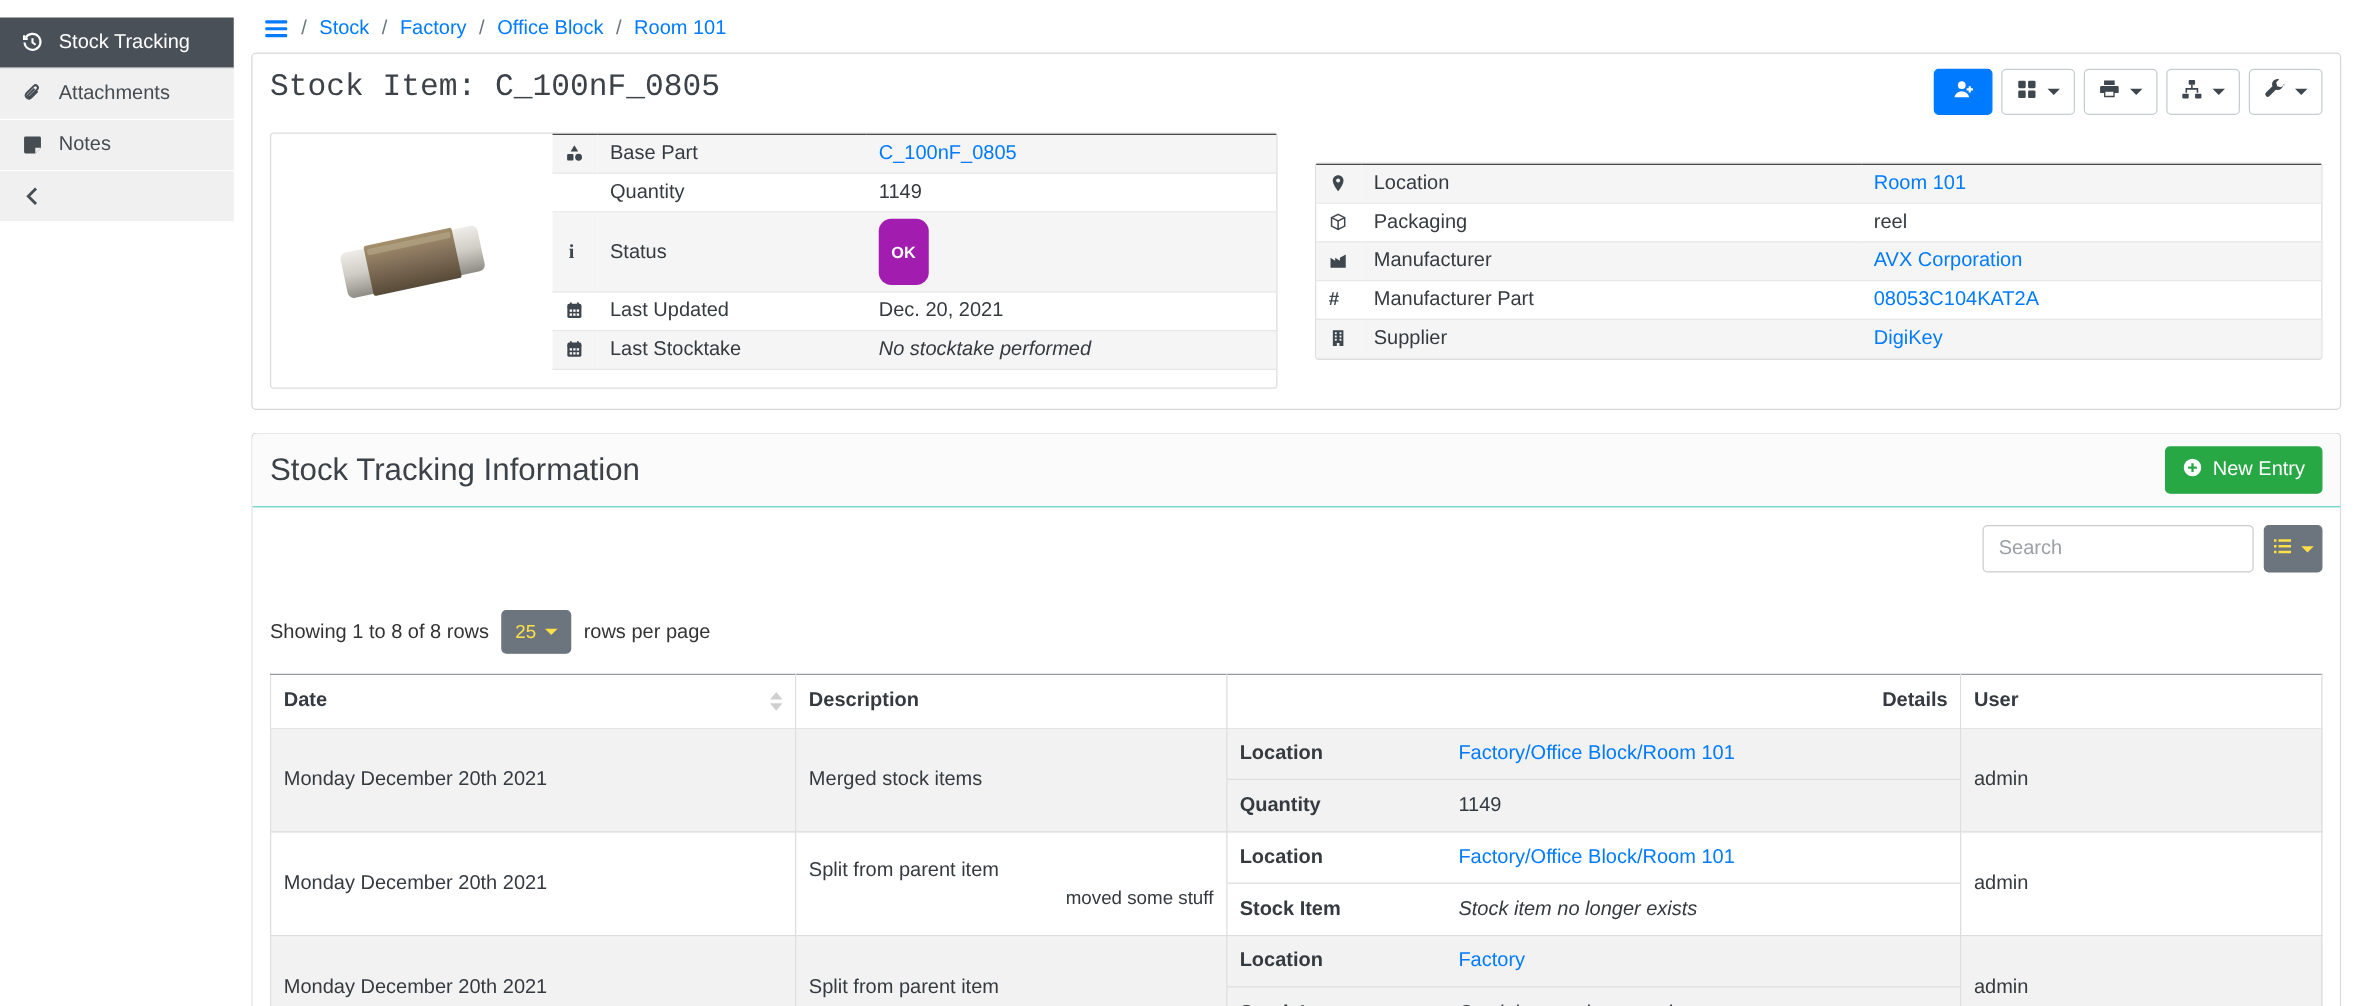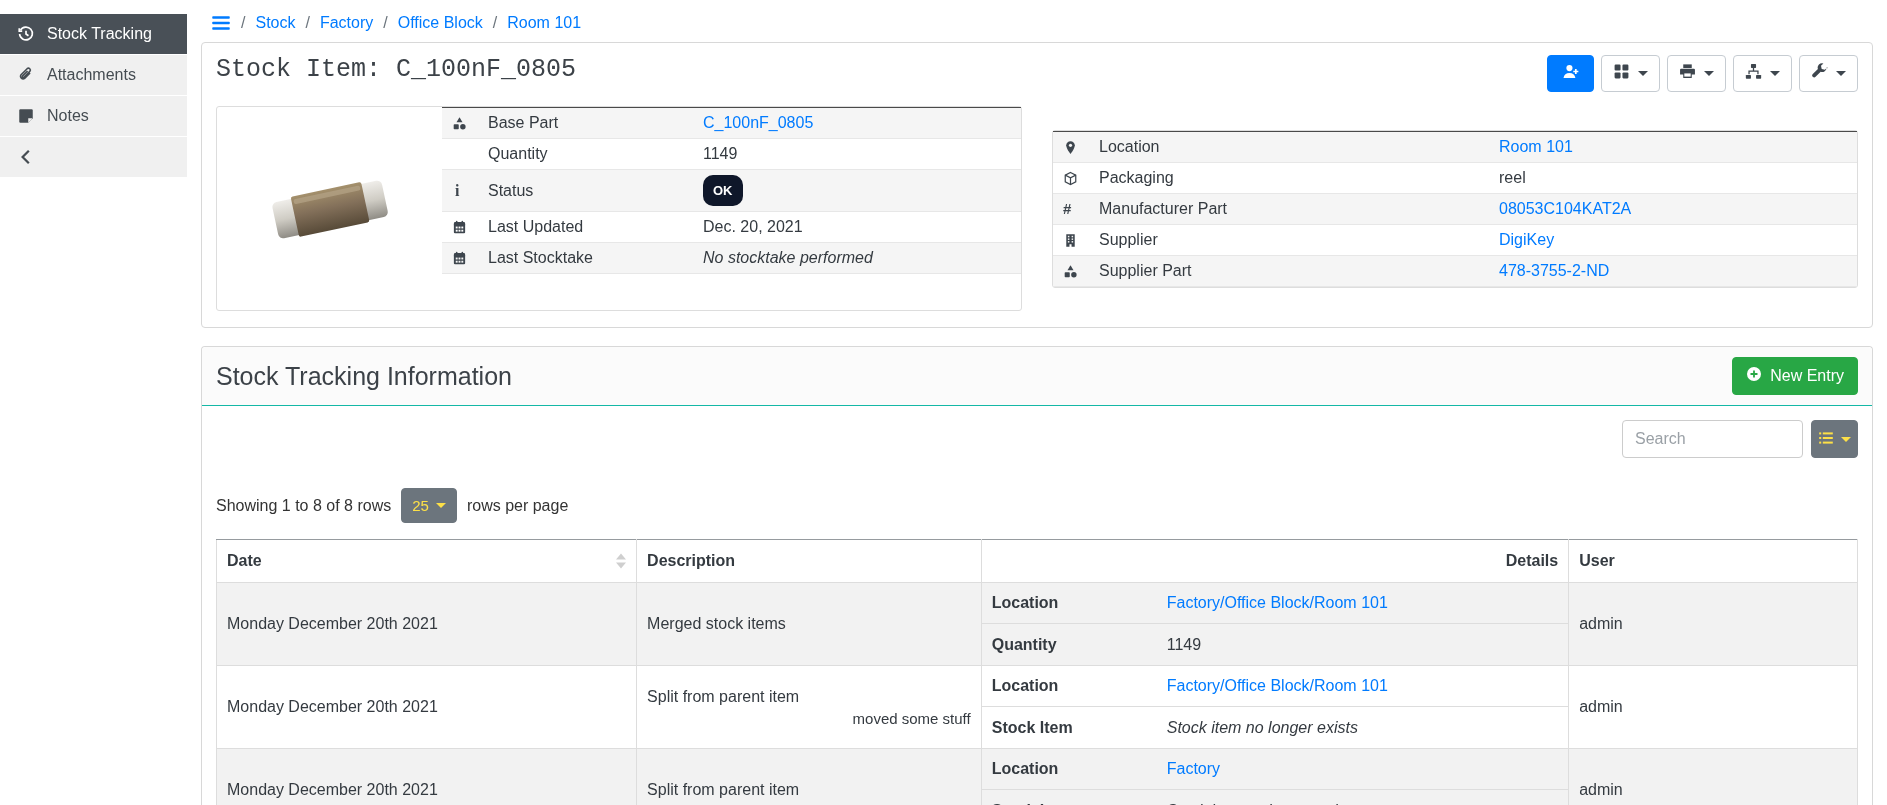--- a/index.html
+++ b/index.html
@@ -45,35 +45,35 @@
     align-self: flex-start; }
   .info-table tr:nth-child(odd) { background: #f5f5f5; }
   .info-table td { padding: 5px 10px; border-bottom: 1px solid #e7e7e7; height: 31px; vertical-align: middle; }
   td.icon-cell { width: 36px; color: #3e464e; padding-right: 2px; }
   td.icon-cell svg { width: 15px; height: 15px; vertical-align: middle; }
   .hash-glyph { font-weight: bold; font-size: 15px; color: #3e464e; }
   .info-glyph { font-family: "Liberation Serif", serif; font-weight: bold; font-size: 16px; color: #3e464e; padding-left: 3px; }
   .leftp td.label-cell { width: 215px; }
   .rightp td.label-cell { width: 400px; }
   a.link { color: #007bff; text-decoration: none; cursor: pointer; }
-  .badge-ok { display: inline-block; background: #0f172a; color: #fff; font-size: 13px; font-weight: bold;
-    padding: 9px 10px; border-radius: 10px; line-height: 1; }
+  .badge-ok { display: inline-block; background: #a21caf; color: #fff; font-size: 13px; font-weight: bold;
+    padding: 20px 10px; border-radius: 10px; line-height: 1; }
   .ital { font-style: italic; }
 
   
   .tracking-panel { margin-top: 18px; border-bottom: none; border-radius: 4px 4px 0 0; }
   .panel-head2 { display: flex; justify-content: space-between; align-items: center; padding: 10px 14px;
     background: #fbfbfb; border-bottom: 1px solid #14b8a6; border-radius: 4px 4px 0 0; }
   .tracking-title { font-size: 25px; font-weight: 500; color: #3c4248; }
   .btn-new { background: #28a745; border: 1px solid #28a745; color: #fff; font-size: 16px; padding: 0 13px;
     height: 38px; border-radius: 4px; display: inline-flex; gap: 8px; align-items: center; cursor: pointer; }
   .btn-new svg { width: 16px; height: 16px; }
   .panel-body2 { padding: 14px; }
   .search-row { display: flex; justify-content: flex-end; gap: 8px; }
-  input.search { width: 181px; height: 38px; border: 1px solid #ccc; border-radius: 4px; padding: 0 12px;
+  input.search { width: 217px; height: 38px; border: 1px solid #ccc; border-radius: 4px; padding: 0 12px;
     font-size: 16px; color: #333; font-family: "Liberation Sans", sans-serif; }
   input.search::placeholder { color: #9aa0a6; }
   .btn-dark { background: #6c757d; border: 1px solid #6c757d; color: #fde047; border-radius: 4px;
     display: inline-flex; align-items: center; gap: 7px; cursor: pointer; font-size: 15px;
     font-family: "Liberation Sans", sans-serif; }
   .btn-cols { width: 47px; height: 38px; justify-content: center; }
   .btn-cols svg { width: 16px; height: 16px; }
   .showing-row { display: flex; align-items: center; gap: 10px; margin-top: 30px; font-size: 16px; color: #333; }
   .btn-size { padding: 8px 10px; }
 
@@ -323,51 +323,49 @@
               <td class="icon-cell"><span>
                 <svg viewBox="0 0 16 16" fill="none" stroke="currentColor" stroke-width="1.3">
                         <path d="M8 1.6l5.6 2.8v7.2L8 14.4 2.4 11.6V4.4z"></path>
                         <path d="M2.4 4.4L8 7.2l5.6-2.8M8 7.2v7.2"></path>
                       </svg>
               </span></td>
               <td class="label-cell">Packaging</td>
               <td class="value-cell">reel</td>
             </tr>
             <tr>
+              <td class="icon-cell"><span>
+                <svg viewBox="0 0 16 16" fill="currentColor">
+                        <path d="M1.5 14V5.6l4 2.5V5.6l4 2.5V5.6l5-2.9V14z"></path>
+                      </svg>
+              </span></td>
+              <td class="label-cell">Manufacturer</td>
+              <td class="value-cell"><a class="link">AVX Corporation</a></td>
+            </tr>
+            <tr>
               <td class="icon-cell"><span class="hash-glyph">#</span></td>
               <td class="label-cell">Manufacturer Part</td>
               <td class="value-cell"><a class="link">08053C104KAT2A</a></td>
             </tr>
             <tr>
               <td class="icon-cell"><span>
                 <svg viewBox="0 0 16 16" fill="currentColor">
                         <path d="M3.5 1.3h9v13.4h-3.4v-2.6H6.9v2.6H3.5z"></path>
                         <g fill="#f5f5f5">
                           <rect x="5.2" y="3" width="1.6" height="1.6"></rect>
                           <rect x="9.2" y="3" width="1.6" height="1.6"></rect>
                           <rect x="5.2" y="5.8" width="1.6" height="1.6"></rect>
                           <rect x="9.2" y="5.8" width="1.6" height="1.6"></rect>
                           <rect x="5.2" y="8.6" width="1.6" height="1.6"></rect>
                           <rect x="9.2" y="8.6" width="1.6" height="1.6"></rect>
                         </g>
                       </svg>
               </span></td>
               <td class="label-cell">Supplier</td>
               <td class="value-cell"><a class="link">DigiKey</a></td>
-            </tr>
-            <tr>
-              <td class="icon-cell"><span>
-                <svg viewBox="0 0 16 16" fill="currentColor">
-                        <path d="M8 1.2l3.2 5.4H4.8z"></path>
-                        <rect x="1.8" y="8.8" width="5.4" height="5.4" rx="0.8"></rect>
-                        <circle cx="11.6" cy="11.5" r="2.9"></circle>
-                      </svg>
-              </span></td>
-              <td class="label-cell">Supplier Part</td>
-              <td class="value-cell"><a class="link">478-3755-2-ND</a></td>
             </tr>
           </tbody>
             </table>
         </div>
       </div>
     </section>
 
     <section class="panel tracking-panel">
       <div class="panel-head2">
         <h2 class="tracking-title">Stock Tracking Information</h2>

